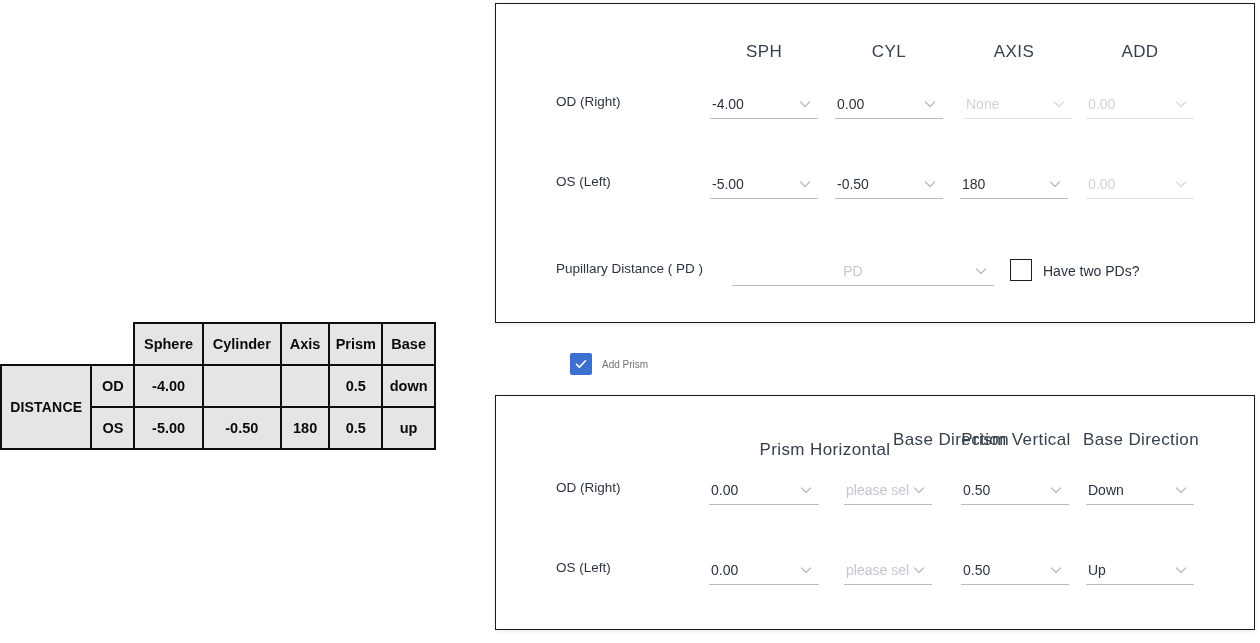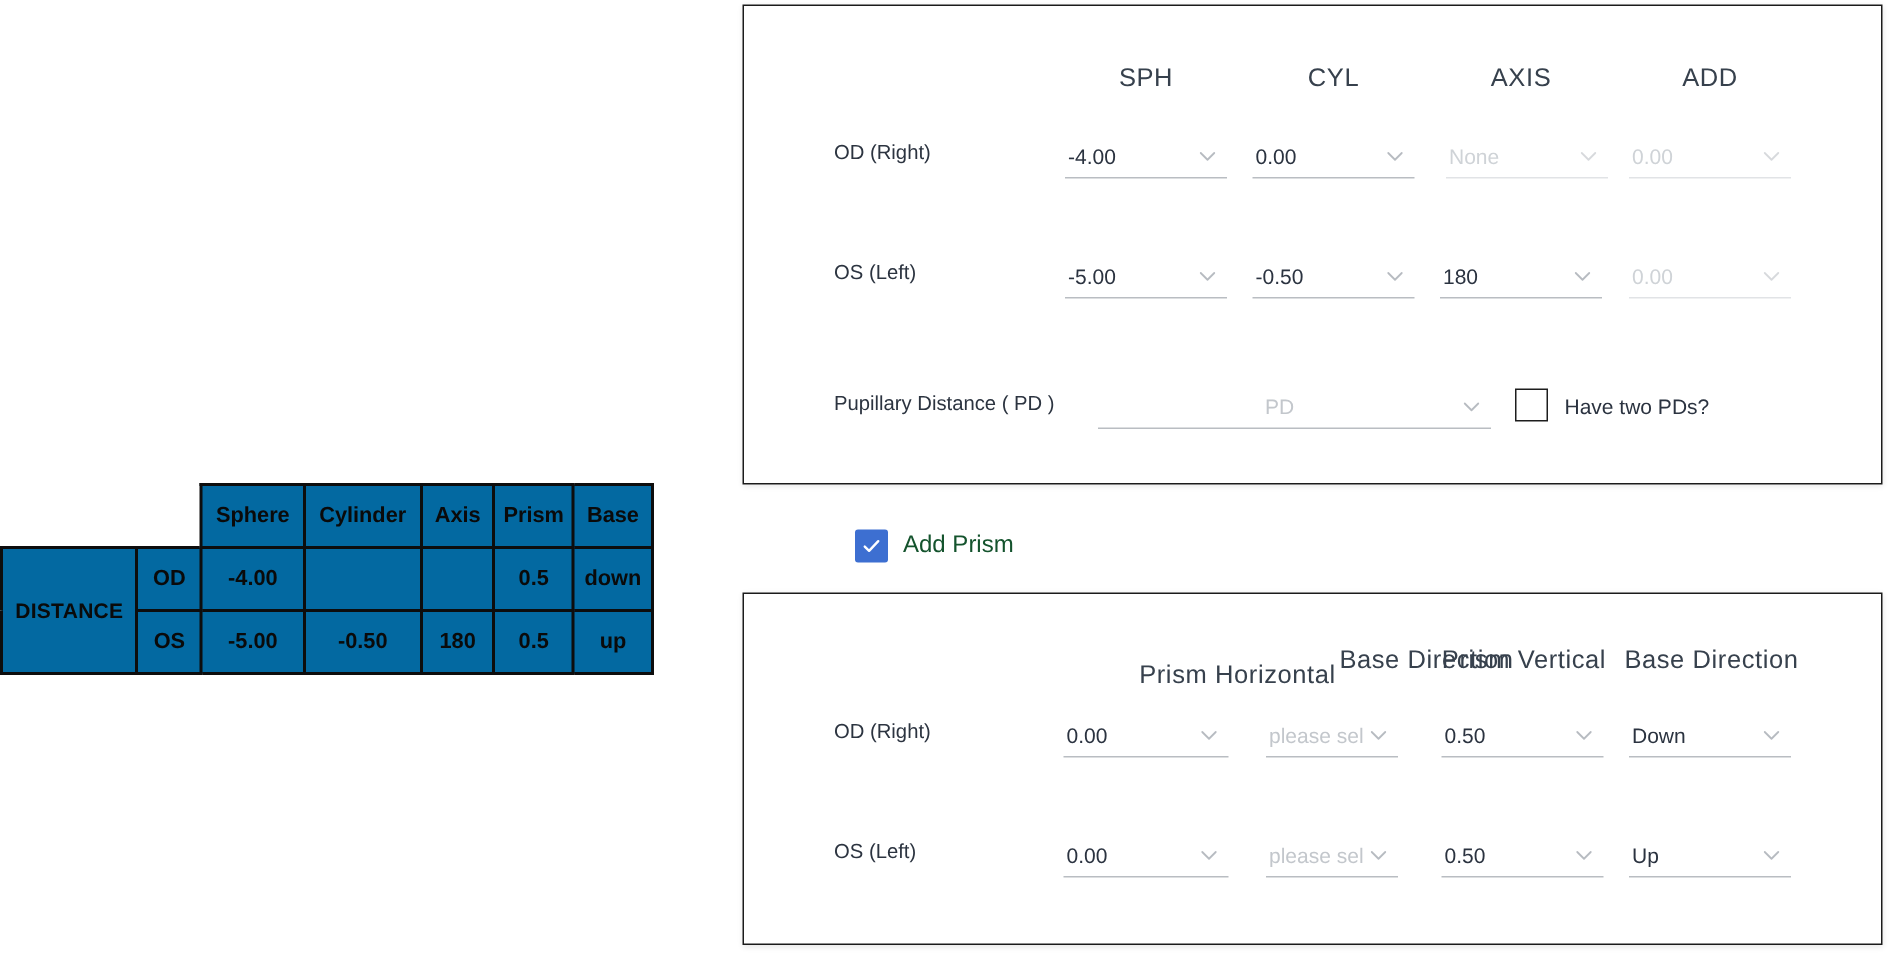--- a/index.html
+++ b/index.html
@@ -29,21 +29,21 @@
     font-weight: bold;
     font-size: 14.5px;
     color: #0a0a0a;
   }
   table.rx-table td, table.rx-table th {
     border: 2px solid #0d0d0d;
     text-align: center;
     vertical-align: middle;
     padding: 0;
     height: 40px;
-    background: #0369a1;
+    background: #e5e5e5;
   }
   table.rx-table .corner-blank {
     border-left: none;
     border-top: none;
     border-bottom: none;
     border-right: none;
     background: transparent;
   }
   .col-distance { width: 92px; }
   .col-eye      { width: 44px; }
@@ -172,22 +172,22 @@
     background: #3d6fd1;
     border-radius: 2px;
     display: flex;
     align-items: center;
     justify-content: center;
     cursor: pointer;
     flex: 0 0 auto;
   }
   .cbox-checked svg { display: block; }
   #addprism-label {
-    font-size: 16px;
-    color: #14532d;
+    font-size: 10px;
+    color: #737373;
     white-space: nowrap;
   }
 </style>
 </head>
 <body>
 
 <div class="rx-table-wrap">
   <table class="rx-table">
     <tbody>
         <tr>

